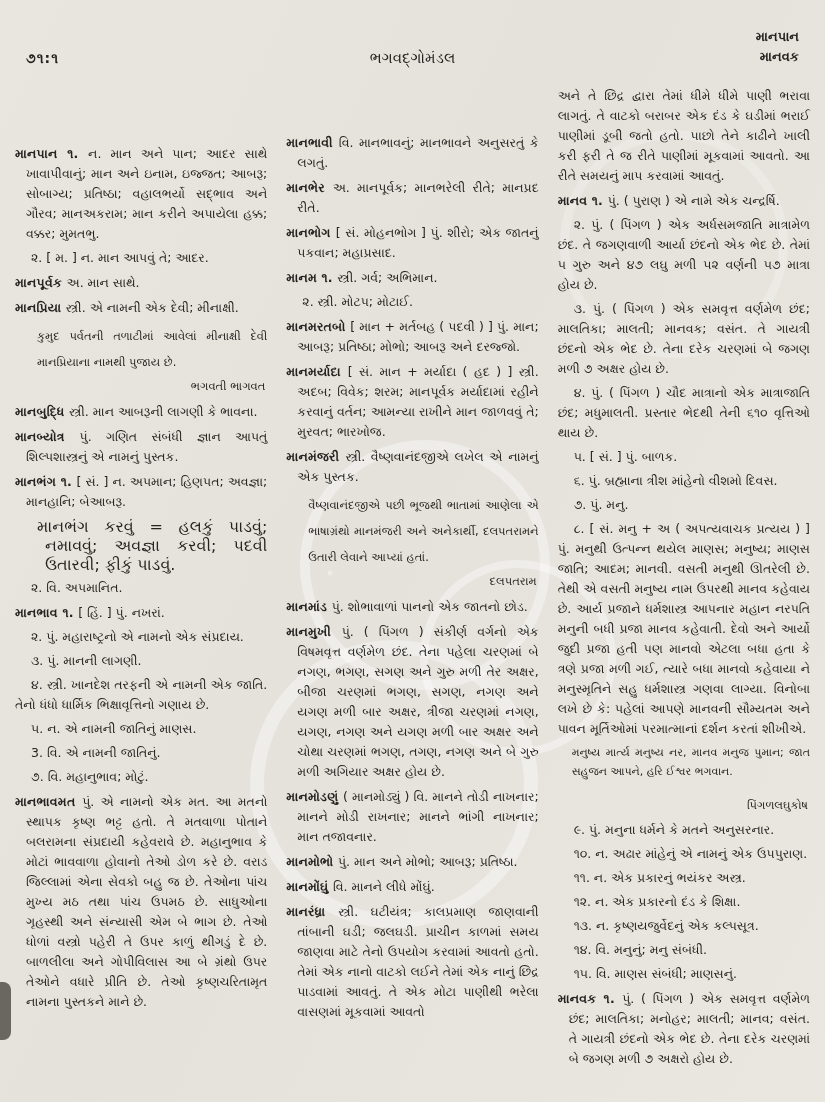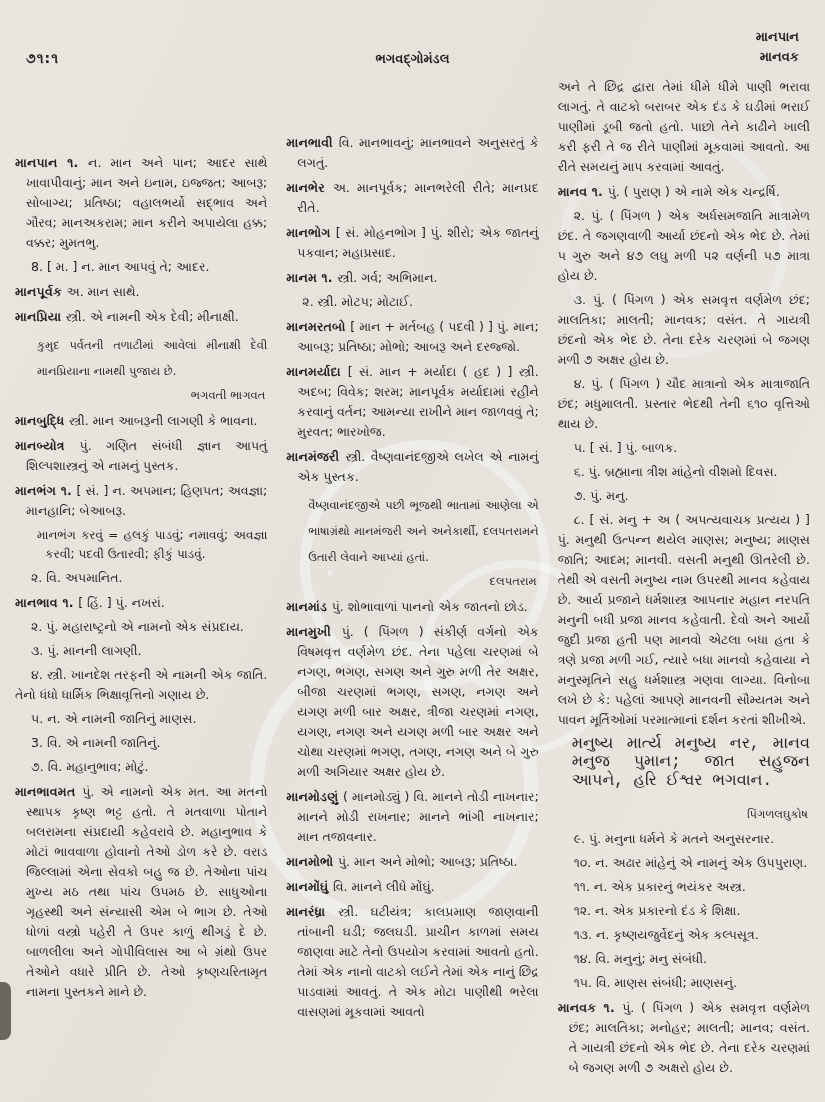--- a/index.html
+++ b/index.html
@@ -25,21 +25,21 @@
   
   .smudge{position:absolute;left:0;top:982px;width:11px;height:58px;background:#55514a;border-radius:0 8px 8px 0;opacity:.85;}
 
   .header{
     display:flex;align-items:flex-end;
     padding:13px 26px 0 26px;
     font-size:14px;
     margin-top:14px;
   }
   .page-num{width:120px;font-weight:bold;letter-spacing:1px;}
-  .title{flex:1;text-align:center;font-weight:bold;font-size:13px;}
+  .title{flex:1;text-align:center;font-weight:normal;font-size:15px;}
   .guides{width:120px;text-align:right;line-height:20px;font-weight:bold;font-size:13px;font-family:Liberation Serif, serif;}
   .guides div{white-space:nowrap;}
 
   .columns{
     position:absolute;left:6px;right:6px;top:60px;bottom:4px;
     display:flex;
     align-items:center;
   }
   .col{
     flex:1 1 0;
@@ -48,24 +48,24 @@
     font-size:12.5px;
     line-height:20px;
     text-align:justify;
   }
   .divider{width:1px;background:#5a554d;margin:0;}
   .col p{margin:0 0 5px 0;}
   .hw{font-weight:bold;letter-spacing:.2px;}
   p.entry{text-indent:-11px;padding-left:11px;}
   p.sub{text-indent:16px;margin-top:-1px;}
   p.plain{text-indent:0;}
-  p.idiom{padding-left:30px;text-indent:-8px;font-size:12px;line-height:19px;}
+  p.idiom{padding-left:30px;text-indent:-8px;font-size:16px;line-height:19px;}
   p.quote{padding-left:22px;font-size:11.5px;line-height:26px;margin-bottom:1px;}
   p.cite{text-align:right;font-size:11.5px;margin:0 2px 6px 0;}
-  p.verse{padding-left:14px;font-size:16px;line-height:18.5px;margin-bottom:14px;font-family:Liberation Mono, monospace;}
+  p.verse{padding-left:14px;font-size:11px;line-height:18.5px;margin-bottom:14px;}
 </style>
 </head>
 <body>
 
 <div class="page">
   <div class="wm wm1"></div>
   <div class="wm wm2"></div>
   <div class="wm wm3"></div>
   <div class="wm wm4"></div>
   <div class="smudge"></div>
@@ -75,21 +75,21 @@
     <div class="title">ભગવદ્ગોમંડલ</div>
     <div class="guides">
       <div>માનપાન</div>
       <div>માનવક</div>
     </div>
   </div>
 
   <div class="columns">
     <div class="col">
         <p class="entry"><b class="hw">માનપાન ૧. </b><span>ન. માન અને પાન; આદર સાથે ખાવાપીવાનું; માન અને ઇનામ, ઇજ્જત; આબરૂ; સોબાગ્ય; પ્રતિષ્ઠા; વહાલભર્યો સદ્ભાવ અને ગૌરવ; માનઅકરામ; માન કરીને અપાયેલા હક્ક; વક્કર; મુમતભુ.</span></p>
-        <p class="sub"><span>8. [ મ. ] ન. માન આપવું તે; આદર.</span></p>
+        <p class="sub"><span>૨. [ મ. ] ન. માન આપવું તે; આદર.</span></p>
         <p class="entry"><b class="hw">માનપૂર્વક </b><span>અ. માન સાથે.</span></p>
         <p class="entry"><b class="hw">માનપ્રિયા </b><span>સ્ત્રી. એ નામની એક દેવી; મીનાક્ષી.</span></p>
         <p class="quote"><span>કુમુદ પર્વતની તળાટીમાં આવેલાં મીનાક્ષી દેવી માનપ્રિયાના નામથી પુજાય છે.</span></p>
         <p class="cite"><span>ભગવતી ભાગવત</span></p>
         <p class="entry"><b class="hw">માનબુદ્ધિ </b><span>સ્ત્રી. માન આબરૂની લાગણી કે ભાવના.</span></p>
         <p class="entry"><b class="hw">માનબ્યોત્ર </b><span>પું. ગણિત સંબંધી જ્ઞાન આપતું શિલ્પશાસ્ત્રનું એ નામનું પુસ્તક.</span></p>
         <p class="entry"><b class="hw">માનભંગ ૧. </b><span>[ સં. ] ન. અપમાન; હિણપત; અવજ્ઞા; માનહાનિ; બેઆબરૂ.</span></p>
         <p class="idiom"><span>માનભંગ કરવું = હલકું પાડવું; નમાવવું; અવજ્ઞા કરવી; પદવી ઉતારવી; ફીકું પાડવું.</span></p>
         <p class="sub"><span>૨. વિ. અપમાનિત.</span></p>
         <p class="entry"><b class="hw">માનભાવ ૧. </b><span>[ હિં. ] પું. નખરાં.</span></p>

